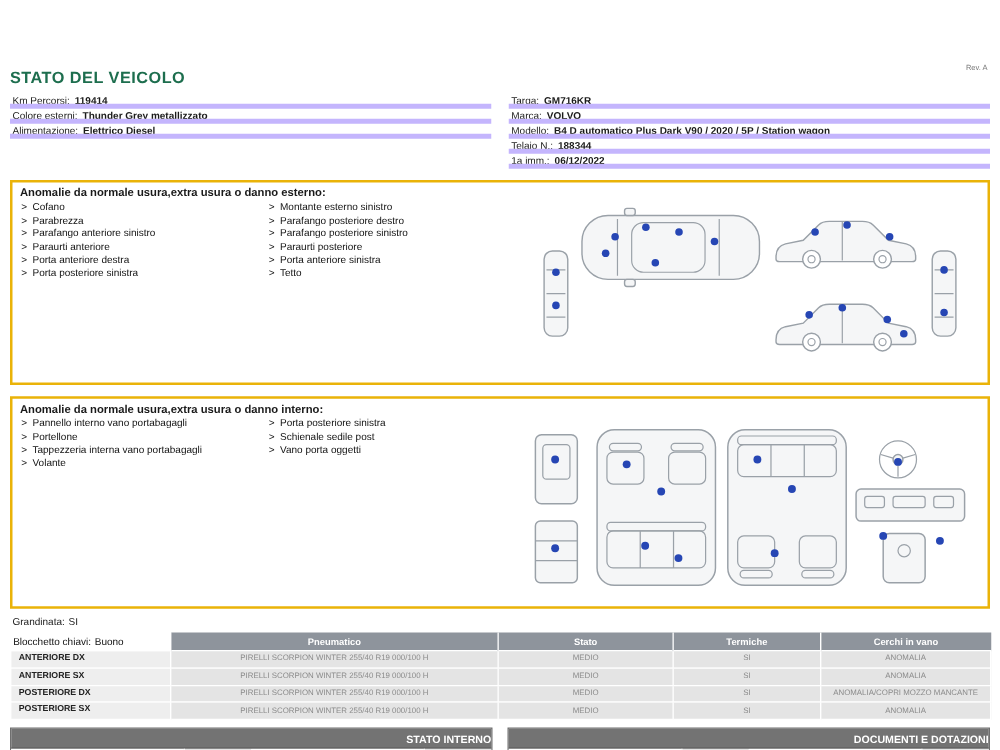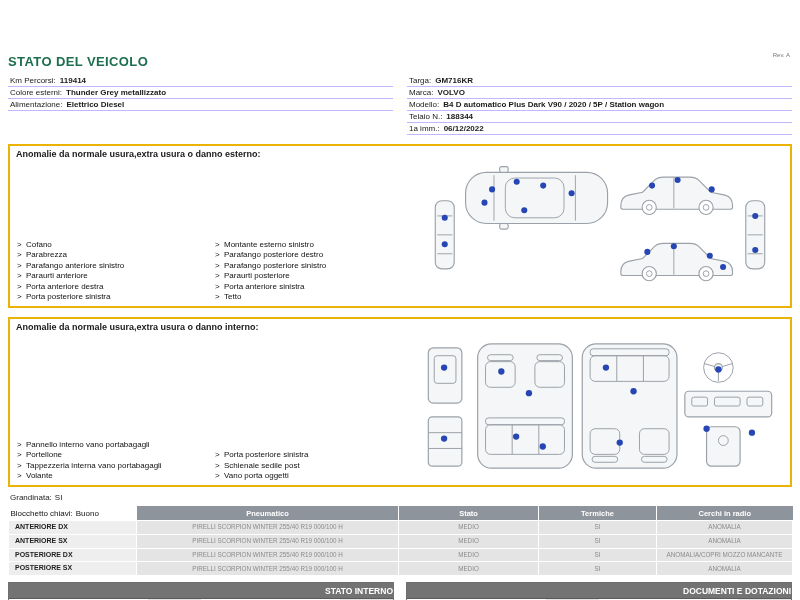--- a/index.html
+++ b/index.html
@@ -4,28 +4,28 @@
 <style>
   * { margin:0; padding:0; box-sizing:border-box; }
   html,body { width:800px; height:600px; background:#ffffff; font-family:"Liberation Sans", sans-serif; color:#1a1a1a; overflow:hidden; }
   .page { position:relative; width:800px; height:600px; padding:5px 8px;margin-top:48px; }
 
   .rev { position:absolute; top:4px; right:10px; font-size:6px; color:#777; }
   .title { color:#1d6e4e; font-size:13px; font-weight:bold; letter-spacing:.4px; margin:1px 0 6px; }
 
   .head { display:flex; gap:14px; }
   .hcol { width:385px; }
-  .field { display:flex; align-items:baseline; border-bottom:1px solid #c4b5fd; padding:1px 2px 2px; height:12px; font-size:8px; white-space:nowrap; overflow:hidden; }
+  .field { display:flex; align-items:baseline; border-bottom:4px solid #c4b5fd; padding:1px 2px 2px; height:12px; font-size:8px; white-space:nowrap; overflow:hidden; }
   .flabel { margin-right:4px; }
   .fvalue { font-weight:bold; }
 
   .box { border:2px solid #eab308; margin-top:9px; }
   .box-title { font-size:9px; font-weight:bold; padding:3px 6px 1px; }
   .box-body { display:flex; padding:1px 6px 3px; }
-  .lists { width:400px; display:flex;align-items:flex-end; }
+  .lists { width:400px; display:flex; }
   .dlist { list-style:none; width:198px; font-size:8px; line-height:1.32; color:#111; }
   .dlist li { padding-left:10px; position:relative; }
   .dlist li::before { content:">"; position:absolute; left:1px; }
   .diagram { flex:1; display:flex; justify-content:center; align-items:flex-start; }
   .diagram svg { display:block; }
 
   .srow { display:flex; margin-top:4px; font-size:8px; }
   .sleft { width:186px; padding:2px 2px; }
   .sbar { flex:1; background:#dedede; display:flex; padding:2px 8px; }
   .spair.w1 { width:158px; }
@@ -289,21 +289,21 @@
         <col style="width:136px">
     </colgroup>
     <thead>
       <tr>
         <th class="blank">
           <span class="slabel">Blocchetto chiavi:</span><span class="sval">Buono</span>
         </th>
         <th>Pneumatico</th>
         <th>Stato</th>
         <th>Termiche</th>
-        <th>Cerchi in radio</th>
+        <th>Cerchi in vano</th>
       </tr>
     </thead>
     <tbody id="tire-body">
         <tr>
           <td class="pos">ANTERIORE DX</td>
           <td class="tire">PIRELLI SCORPION WINTER 255/40 R19 000/100 H</td>
           <td class="state">MEDIO</td>
           <td class="thermal">SI</td>
           <td class="rim">ANOMALIA</td>
         </tr>

